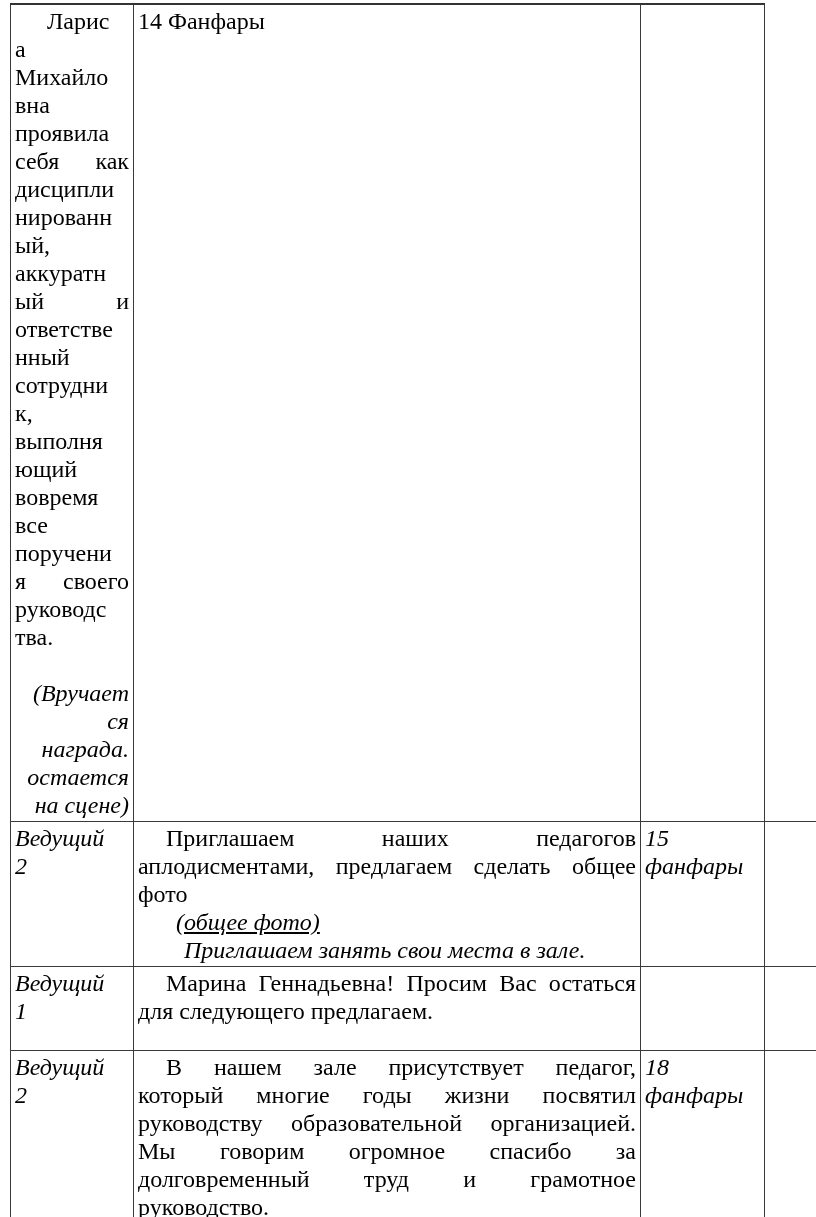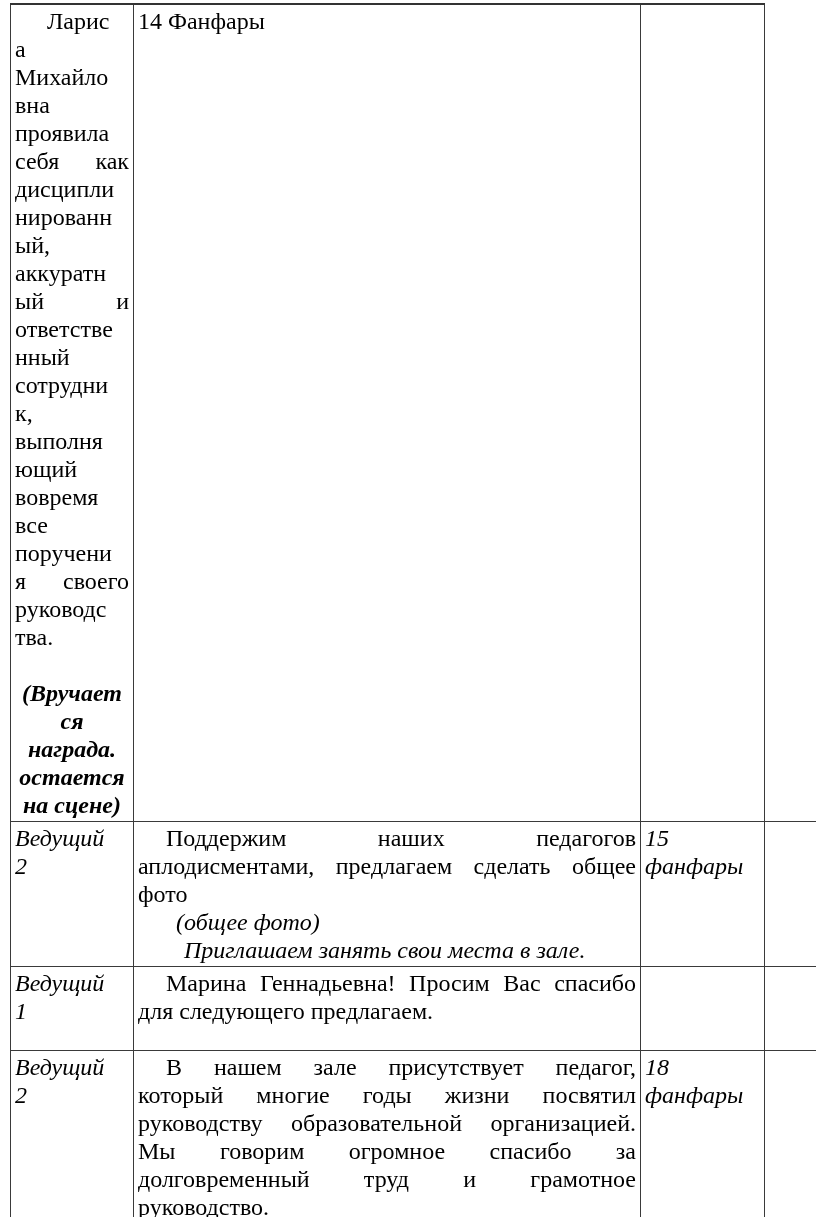--- a/index.html
+++ b/index.html
@@ -46,27 +46,26 @@
   .prejust {
     white-space: pre-line;
     text-align: justify;
     text-align-last: justify;
     word-spacing: normal;
   }
   .pre { white-space: pre-line; font-style: italic; }
   .stretch { text-align: justify; text-align-last: justify; }
   .ind28 { text-indent: 28px; }
   .ind32 { text-indent: 32px; }
-  .ind38 { text-indent: 38px; }
+  .ind38 { text-indent: 38px; text-decoration: underline; }
   .ind46 { text-indent: 46px; font-style: italic; }
   .stage-note {
     font-style: italic;
-    text-align: center;
+    text-align: right;
     white-space: pre-line;
-    font-weight: bold;
   }
   .italic { font-style: italic; }
   .spacer { height: 28px; }
 </style>
 </head>
 <body>
 
 <table class="script-table">
   <colgroup>
     <col class="c-speaker">
@@ -117,42 +116,42 @@
         <div class="pre"></div>
       </td>
     </tr>
 
     <tr class="row-2">
       <td>
         <div class="pre">Ведущий
 2</div>
       </td>
       <td>
-        <div class="prejust ind28">Поддержим наших педагогов
+        <div class="prejust ind28">Приглашаем наших педагогов
 аплодисментами, предлагаем сделать общее
 фото</div>
         <div class="italic ind38">(общее фото)</div>
         <div class="ind46">Приглашаем занять свои места в зале.</div>
       </td>
       <td>
         <div class="pre">15
 фанфары</div>
       </td>
       <td>
         <div class="pre"></div>
       </td>
     </tr>
 
     <tr class="row-3">
       <td>
         <div class="pre">Ведущий
 1</div>
       </td>
       <td>
-        <div class="stretch ind28">Марина Геннадьевна! Просим Вас спасибо</div>
+        <div class="stretch ind28">Марина Геннадьевна! Просим Вас остаться</div>
         <div>для следующего предлагаем.</div>
       </td>
       <td>
         <div class="pre"></div>
       </td>
       <td>
         <div class="pre"></div>
       </td>
     </tr>
 

